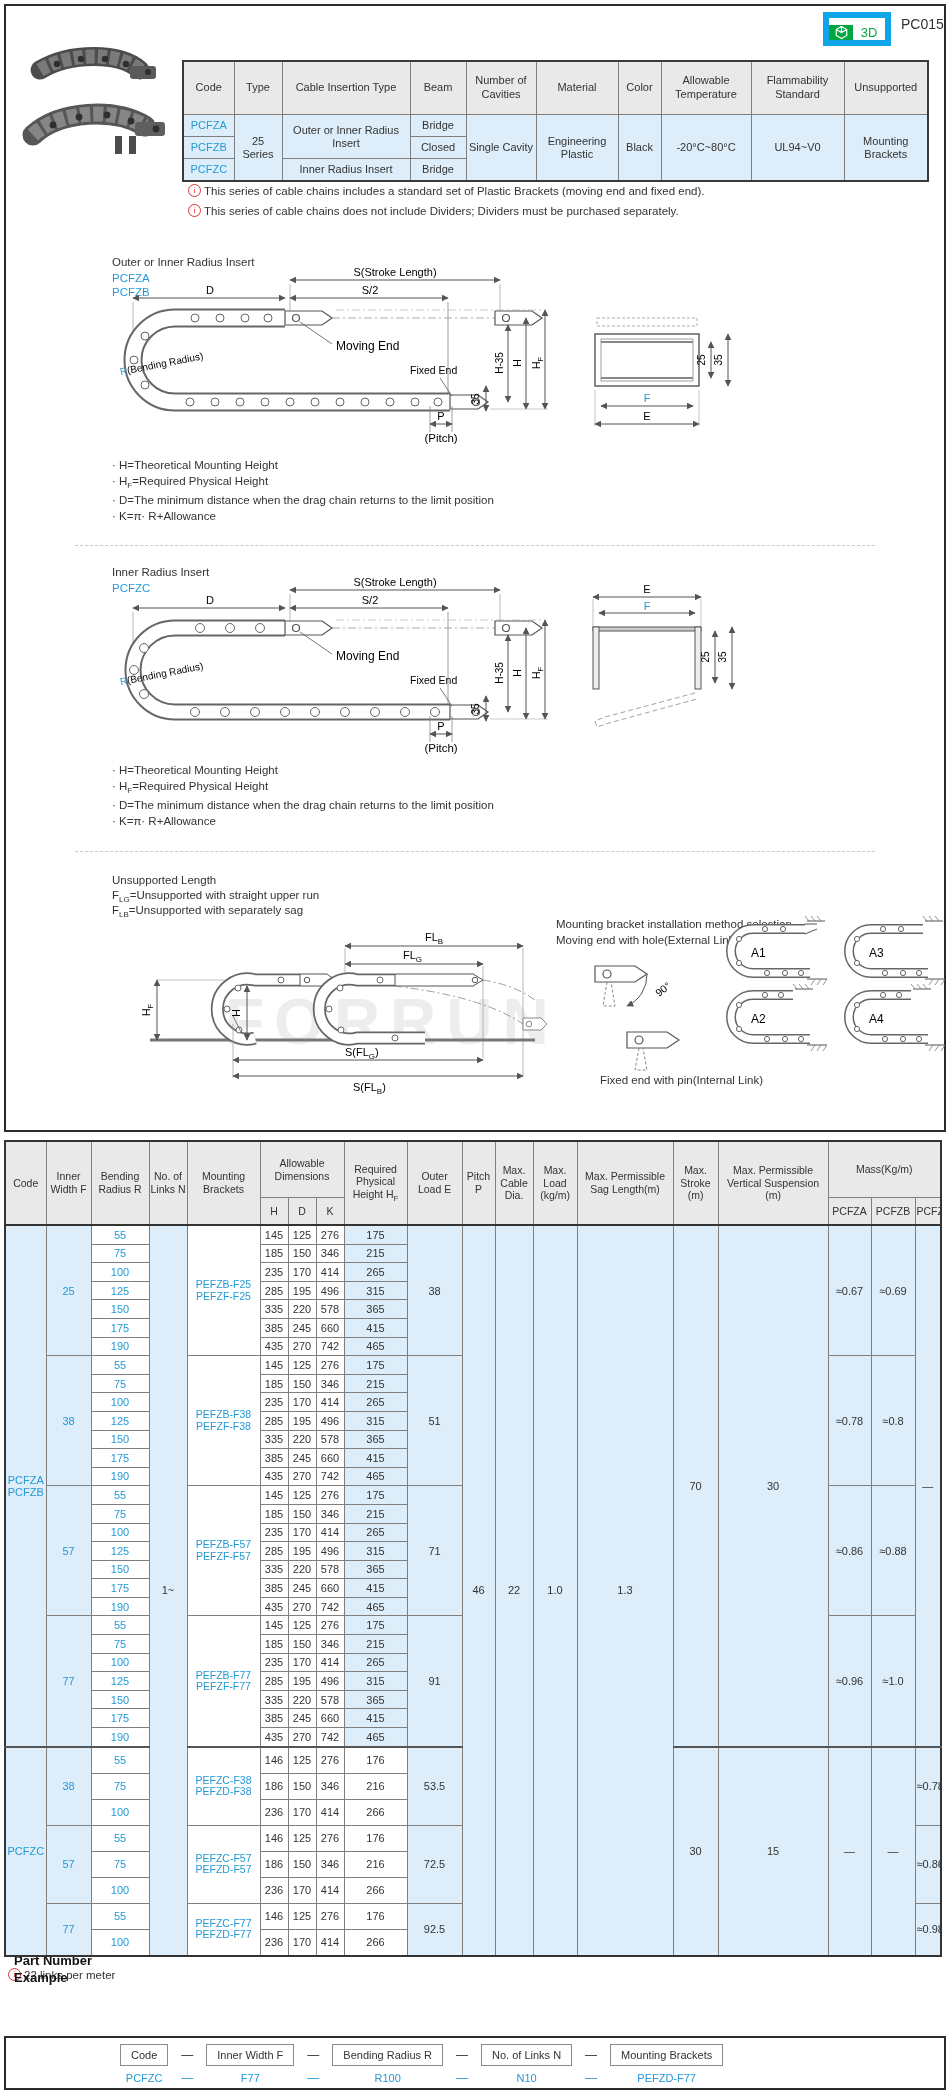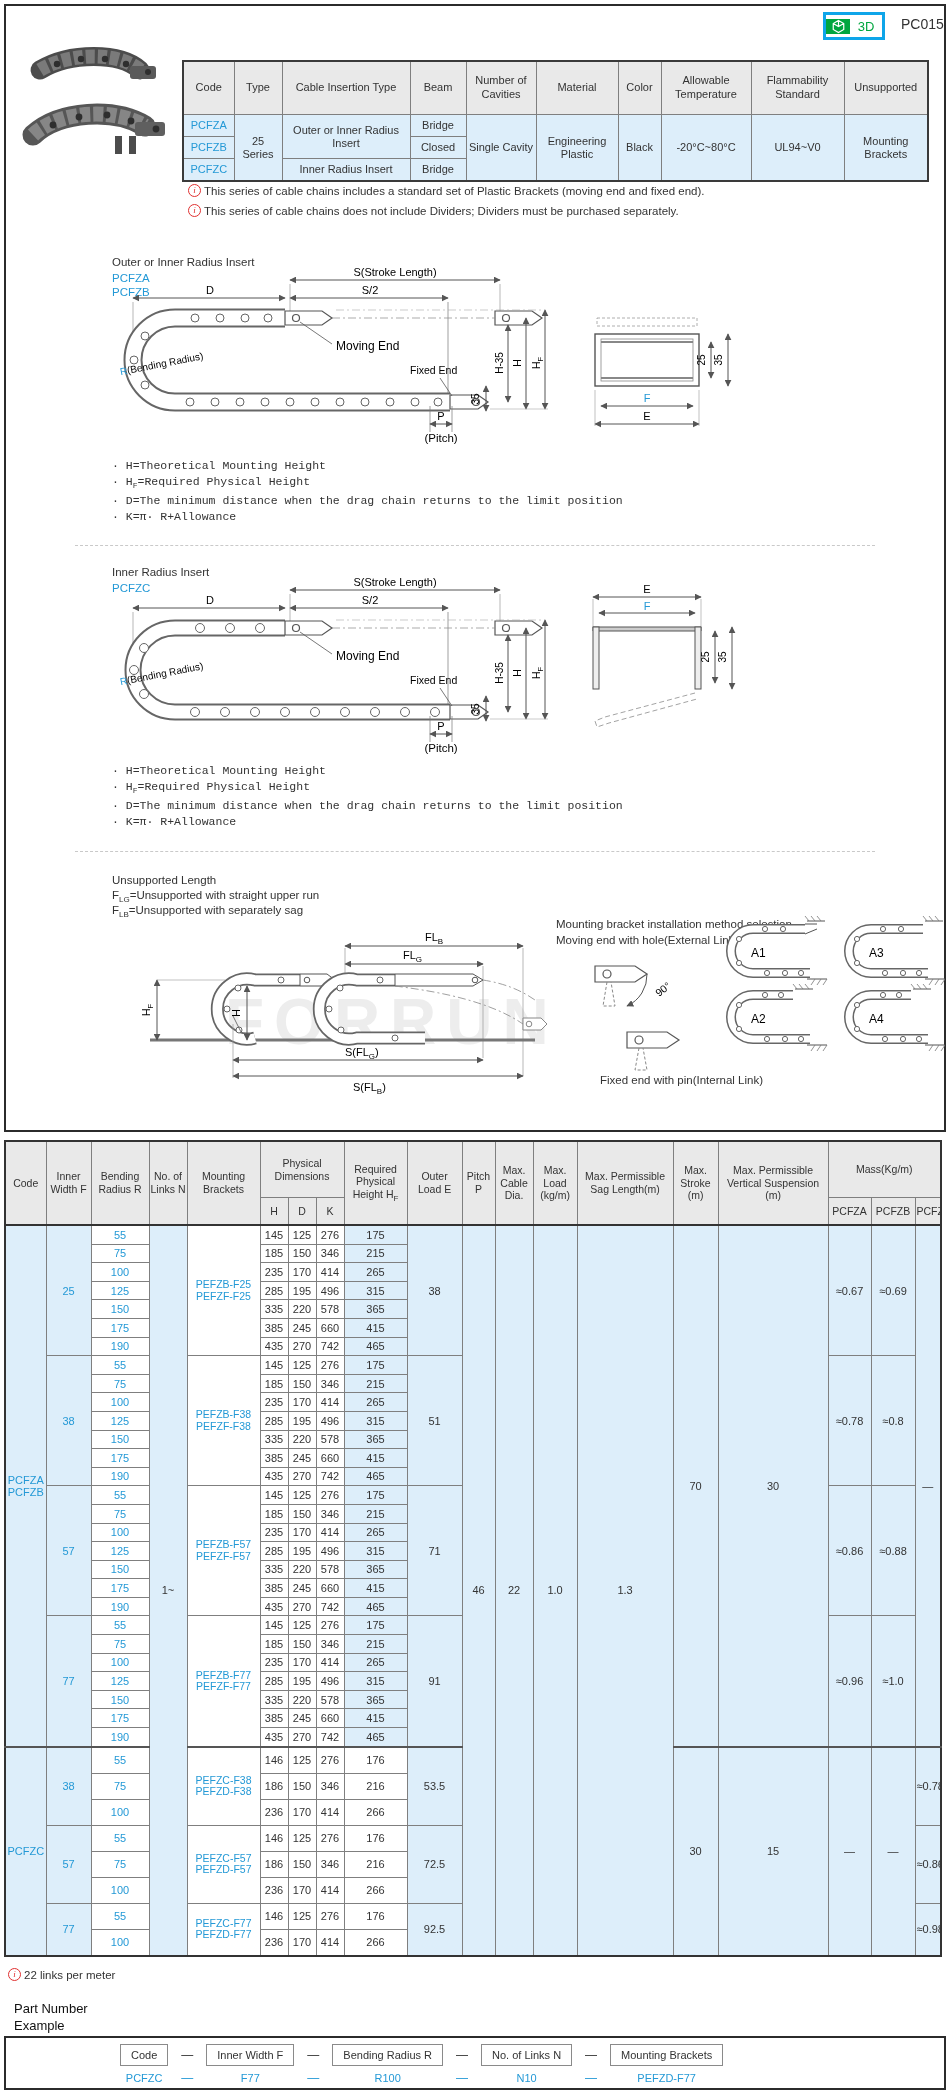--- a/index.html
+++ b/index.html
@@ -2,58 +2,58 @@
 <html><head>
 <meta charset="utf-8">
 <style>
   html,body{margin:0;padding:0;background:#fff;}
   body{width:950px;height:2091px;position:relative;font-family:"Liberation Sans",sans-serif;color:#333;}
   .abs{position:absolute;}
   
   .page-box{left:4px;top:4px;width:938px;height:1124px;border:2px solid #2b2b2b;}
   .pn-box-wrap{left:4px;top:2036px;width:938px;height:50px;border:2px solid #2b2b2b;background:#fff;}
   
-  .badge3d{left:823px;top:12px;height:22px;display:flex;align-items:center;border:3px solid #0ea5e9;}
+  .badge3d{left:823px;top:12px;height:22px;display:flex;align-items:flex-end;border:6px solid #0ea5e9;}
   .badge3d .cube{width:24px;background:#00a63f;display:flex;align-items:center;justify-content:center;}
   .badge3d .lbl{width:32px;display:flex;align-items:center;justify-content:center;color:#00a63f;font-size:13px;background:#fff;}
   .pageid{left:901px;top:16px;font-size:14px;color:#333;}
   
   table{border-collapse:collapse;table-layout:fixed;}
   .ov{left:182px;top:60px;width:745px;border:2px solid #3a3a3a;}
   .ov th,.ov td{border:1px solid #7f7f7f;text-align:center;vertical-align:middle;padding:1px 2px;overflow:hidden;}
   .ov th{background:#e9e9e9;font-weight:normal;font-size:11px;height:50px;line-height:1.25;}
   .ov td{background:#ddeefa;font-size:11px;height:19px;line-height:1.15;}
   .blue{color:#2499d6;}
   .pre{white-space:pre-line;}
   
   .note-line{font-size:11.5px;color:#333;display:flex;align-items:center;gap:3px;}
   .info-icon{display:inline-block;width:11px;height:11px;border:1px solid #e03131;border-radius:50%;color:#e03131;font-size:9px;line-height:11px;text-align:center;font-family:"Liberation Serif",serif;font-style:italic;flex:0 0 auto;}
   .sec-title{font-size:11.5px;color:#333;}
   .sec-code{font-size:11.5px;color:#2499d6;line-height:1.25;}
-  .dim-notes{font-size:11.5px;line-height:15.5px;color:#333;font-family:Liberation Mono, monospace;}
+  .dim-notes{font-size:11.5px;line-height:15.5px;color:#333;}
   .dashed-sep{border-top:1px dashed #c9c9c9;height:0;}
   sub{font-size:8px;}
   
   .watermark{left:225px;top:985px;font-size:64px;font-weight:bold;color:#ededed;letter-spacing:10px;z-index:0;}
   
   .spec{left:4px;top:1140px;width:938px;border:2px solid #333;z-index:2;background:#fff;}
   .spec th,.spec td{border:1px solid #7f7f7f;text-align:center;vertical-align:middle;padding:0 1px;overflow:hidden;}
   .spec th{background:#e9e9e9;font-weight:normal;font-size:10.5px;line-height:1.2;}
   .spec thead tr.main th{height:55px;}
   .spec thead tr.sub th{height:26px;}
   .spec td{background:#ddeefa;font-size:11px;line-height:1.1;}
   .spec td.white{background:#fff;}
   .spec tbody tr:first-child td{border-top:2px solid #333;}
   .spec tr.b1 td{height:17.6px;}
   .spec tr.b2 td{height:25px;}
   .spec tr.blocksep td{border-top:2px solid #555;}
   .spec td.cell-brackets{font-size:10.5px;}
   .links-note{left:8px;top:1968px;}
   
-  .pn-label{left:14px;top:2000px;font-size:13px;font-weight:normal;color:#111;line-height:17px;}
+  .pn-label{left:14px;top:1952px;font-size:13px;font-weight:bold;color:#111;line-height:17px;}
   .pn-row{left:120px;top:2044px;display:flex;align-items:flex-start;}
   .pn-col{display:flex;flex-direction:column;align-items:center;}
   .pn-field{border:1px solid #8a8a8a;background:#fff;font-size:11px;color:#333;padding:3px 10px;height:14px;line-height:14px;white-space:nowrap;}
   .pn-val{margin-top:6px;font-size:11px;color:#2499d6;}
   .pn-sep{display:flex;flex-direction:column;align-items:center;width:38px;}
   .pn-sep .bk{font-size:12px;color:#333;line-height:22px;}
   .pn-sep .bl{font-size:12px;color:#2499d6;line-height:14px;margin-top:5px;}
   svg text{font-family:"Liberation Sans",sans-serif;}
 </style>
 </head>
@@ -595,21 +595,21 @@
       <col style="width:44px">
       <col style="width:26px">
   </colgroup>
   <thead>
     <tr class="main">
       <th rowspan="2">Code</th>
       <th rowspan="2">Inner Width F</th>
       <th rowspan="2">Bending Radius R</th>
       <th rowspan="2">No. of Links N</th>
       <th rowspan="2">Mounting Brackets</th>
-      <th colspan="3">Physical Dimensions</th>
+      <th colspan="3">Allowable Dimensions</th>
       <th rowspan="2"><span>Required Physical Height H</span><sub>F</sub></th>
       <th rowspan="2">Outer Load E</th>
       <th rowspan="2">Pitch P</th>
       <th rowspan="2">Max. Cable Dia.</th>
       <th rowspan="2">Max. Load (kg/m)</th>
       <th rowspan="2">Max. Permissible Sag Length(m)</th>
       <th rowspan="2">Max. Stroke (m)</th>
       <th rowspan="2">Max. Permissible Vertical Suspension (m)</th>
       <th colspan="3">Mass(Kg/m)</th>
     </tr>

